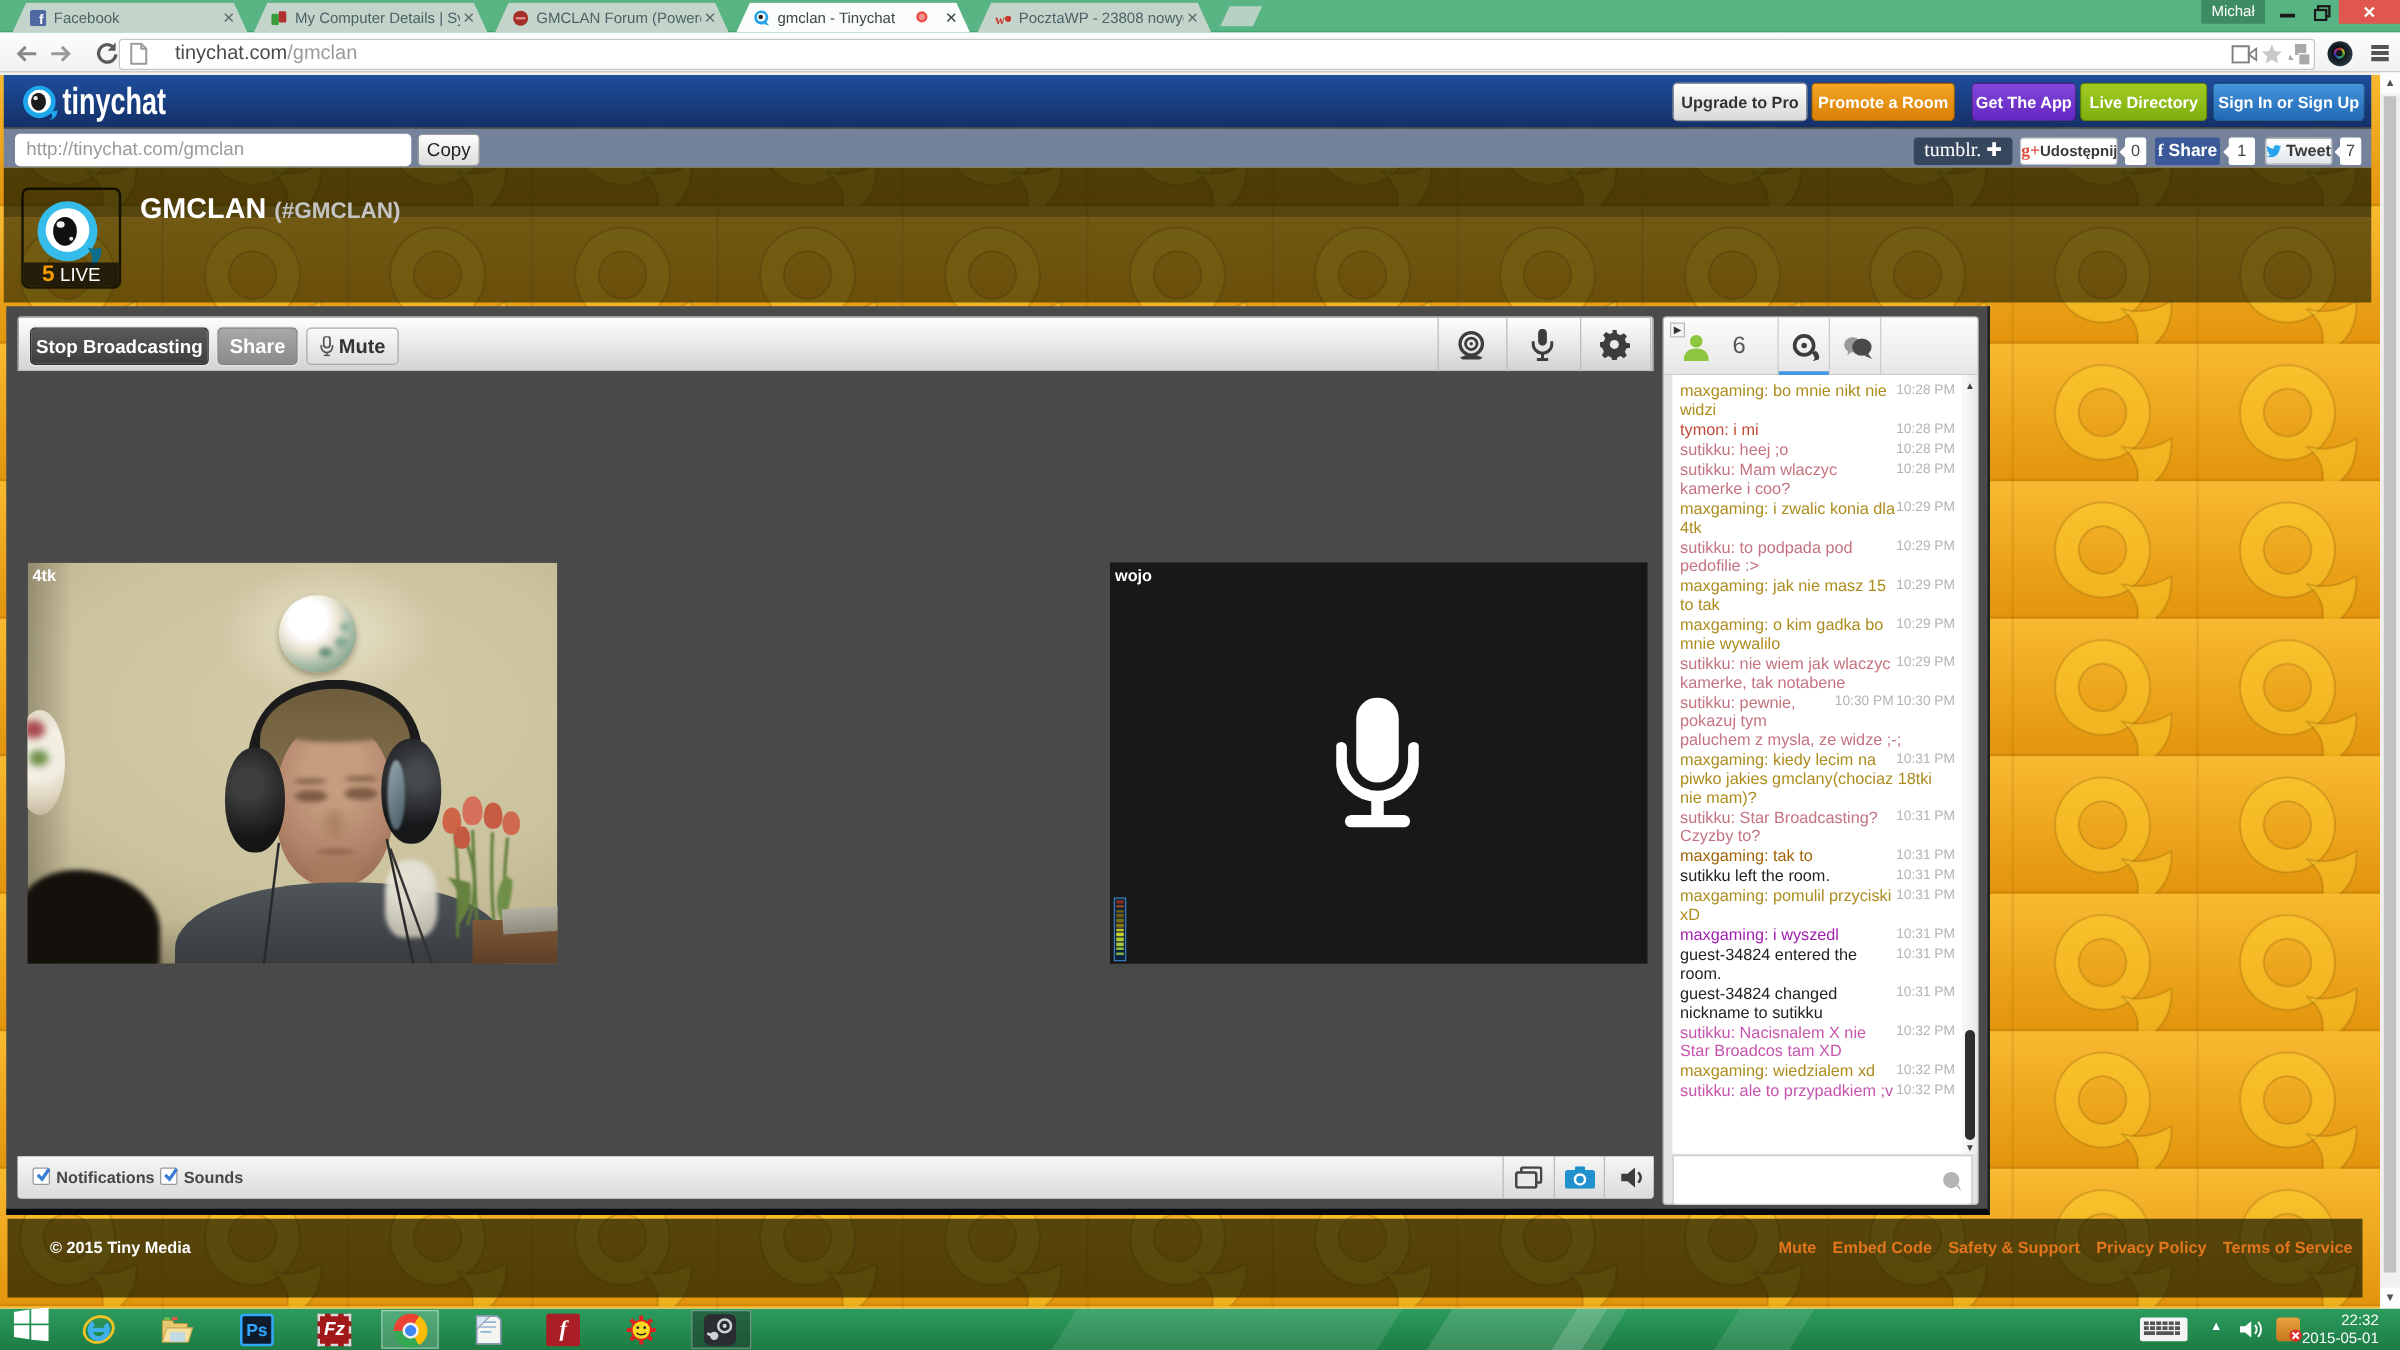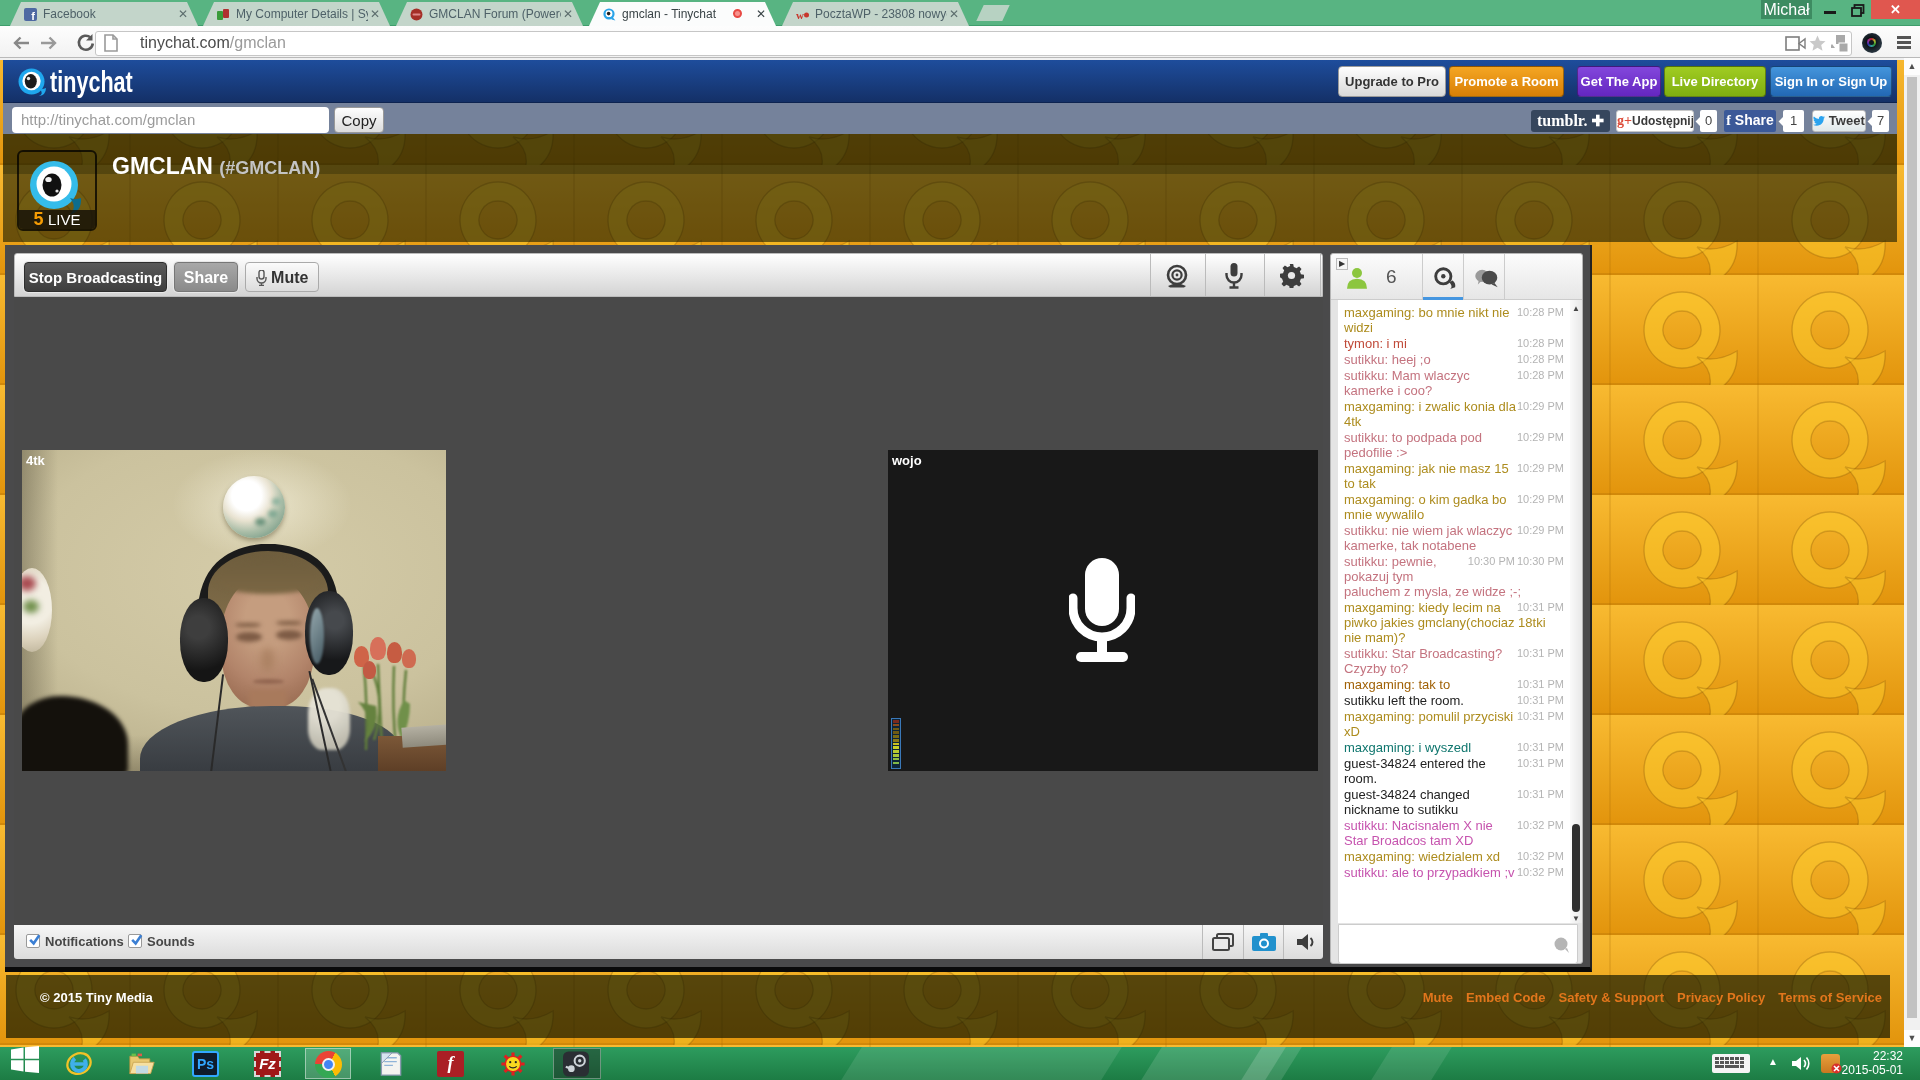--- a/index.html
+++ b/index.html
@@ -5,21 +5,21 @@
 html,body{width:1920px;height:1080px;overflow:hidden;font-family:"Liberation Sans",sans-serif}
 .abs{position:absolute}
 
 #tabbar{position:absolute;left:0;top:0;width:1920px;height:26px;background:#58b482;border-bottom:1px solid #3f9e6c}
 .tab{position:absolute;top:2px;height:24px;background:#c3d5ca;border-radius:6px 6px 0 0;clip-path:polygon(11px 0,calc(100% - 11px) 0,100% 100%,0 100%);font-size:12px;color:#4e6168;line-height:24px;white-space:nowrap;overflow:hidden}
 .tab.active{background:#fbfcfc;color:#3a4447}
 .tab .fav{position:absolute;left:14px;top:6px;width:13px;height:13px}
 .tab .ttl{position:absolute;left:33px;top:0;right:22px;overflow:hidden}
 .tab .tx{position:absolute;right:9px;top:6px;width:12px;height:12px;color:#5d6e6e;font-size:12px;line-height:12px;text-align:center}
 #newtab{position:absolute;left:980px;top:5px;width:26px;height:16px;background:#b7d2c2;transform:skewX(-25deg)}
-#michal{position:absolute;right:108px;top:0;width:51px;height:19px;background:#3d8b61;color:#fff;font-size:16px;text-align:center;line-height:19px}
+#michal{position:absolute;right:108px;top:0;width:51px;height:19px;background:#3d8b61;color:#fff;font-size:12px;text-align:center;line-height:19px}
 #closew{position:absolute;right:0;top:0;width:49px;height:19px;background:#e0574f;color:#fff;font-size:13px;text-align:center;line-height:19px;font-weight:bold}
 #toolbar{position:absolute;left:0;top:26px;width:1920px;height:32px;background:linear-gradient(#fdfdfd,#f2f2f2);border-bottom:1px solid #b9b9b9}
 #omni{position:absolute;left:95px;top:31px;width:1757px;height:25px;background:#fff;border:1px solid #c6c6c6;border-radius:3px}
 
 #pagebg{position:absolute;left:0;top:58px;width:1904px;height:989px}
 .olive{position:absolute;background:rgba(10,6,0,.62)}
 
 #tcnav{position:absolute;left:3px;top:60px;width:1894px;height:43px;background:linear-gradient(#1e4d9c,#143067);border-bottom:1px solid #0d2350}
 .navbtn{position:absolute;top:66px;height:31px;border-radius:4px;color:#fff;font-weight:bold;text-align:center;border:1px solid rgba(0,0,0,.35);white-space:nowrap;overflow:hidden;font-size:13px}
 #socbar{position:absolute;left:3px;top:103px;width:1894px;height:31px;background:#75829b}
@@ -160,21 +160,21 @@
 <div class="abs" style="left:50px;top:65px;font-size:30px;font-weight:bold;color:#fff;transform:scaleX(.72);transform-origin:0 0">tinychat</div>
 <div class="navbtn" style="left:1338px;width:108px;background:linear-gradient(#fefefe,#d9d9d9);color:#333;line-height:29px;border-color:#9a9a9a">Upgrade to Pro</div>
 <div class="navbtn" style="left:1449px;width:115px;background:linear-gradient(#f4a623,#d97f06);line-height:29px">Promote a Room</div>
 <div class="navbtn" style="left:1577px;width:84px;background:linear-gradient(#8347dc,#6426c0);line-height:29px">Get The App</div>
 <div class="navbtn" style="left:1664px;width:102px;background:linear-gradient(#a0cc22,#7fae10);line-height:29px">Live Directory</div>
 <div class="navbtn" style="left:1770px;width:122px;background:linear-gradient(#4495dc,#2268b4);line-height:29px">Sign In or Sign Up</div>
 
 <div id="socbar"></div>
 <div class="abs" style="left:12px;top:107px;width:317px;height:26px;background:#fff;border-radius:4px;font-size:15px;color:#9b9b9b;line-height:26px;padding-left:9px">http://tinychat.com/gmclan</div>
 <div class="abs" style="left:334px;top:107px;width:50px;height:26px;background:linear-gradient(#fefefe,#dcdcdc);border:1px solid #999;border-radius:4px;font-size:15px;color:#222;text-align:center;line-height:25px">Copy</div>
-<div class="abs" style="left:1531px;top:110px;width:79px;height:22px;background:#36465d;border-radius:3px;color:#fff;font-weight:bold;font-size:16px;text-align:center;line-height:21px;font-family:'Liberation Serif',serif">tumblr. <span style="font-family:'Liberation Sans';font-size:15px">✚</span></div>
+<div class="abs" style="left:1531px;top:110px;width:79px;height:22px;background:#36465d;border-radius:3px;color:#fff;font-weight:normal;font-size:16px;text-align:center;line-height:21px;font-family:'Liberation Serif',serif">tumblr. <span style="font-family:'Liberation Sans';font-size:15px">✚</span></div>
 <div class="abs" style="left:1616px;top:110px;width:78px;height:22px;background:#fff;border:1px solid #c8c8c8;border-radius:3px;font-size:12px;font-weight:bold;color:#3a3a3a;text-align:center;line-height:20px;white-space:nowrap;overflow:hidden"><span style="color:#dd4b39;font-family:'Liberation Serif',serif;font-size:14px">g+</span>Udostępnij</div>
 <div class="abs" style="left:1700px;top:110px;width:17px;height:22px;background:#fff;border-radius:2px;font-size:13px;color:#444;text-align:center;line-height:21px">0</div>
 <div class="abs" style="left:1697px;top:118px;width:7px;height:7px;background:#fff;transform:rotate(45deg)"></div>
 <div class="abs" style="left:1724px;top:110px;width:52px;height:22px;background:#3b5998;border-radius:2px;color:#fff;font-weight:bold;font-size:14px;text-align:center;line-height:21px"><span style="font-family:'Liberation Serif',serif">f</span> Share</div>
 <div class="abs" style="left:1783px;top:110px;width:21px;height:22px;background:#fff;border-radius:2px;font-size:13px;color:#444;text-align:center;line-height:21px">1</div>
 <div class="abs" style="left:1780px;top:118px;width:7px;height:7px;background:#fff;transform:rotate(45deg)"></div>
 <div class="abs" style="left:1812px;top:110px;width:54px;height:22px;background:linear-gradient(#fff,#e0e8ea);border:1px solid #bbb;border-radius:3px;font-size:13px;font-weight:bold;color:#3a3a3a;text-align:center;line-height:20px;white-space:nowrap;overflow:hidden"><svg width="12" height="10" viewBox="0 0 24 20" style="vertical-align:-1px">
       <path d="M24 2.4 a9.8 9.8 0 0 1-2.8.8 A4.9 4.9 0 0 0 23.3.5 a9.9 9.9 0 0 1-3.1 1.2 A4.9 4.9 0 0 0 11.7 5 a4.9 4.9 0 0 0 .1 1.1 A14 14 0 0 1 1.7 1 a4.9 4.9 0 0 0 1.5 6.6 A4.9 4.9 0 0 1 1 7 v.1 a4.9 4.9 0 0 0 3.9 4.8 5 5 0 0 1-2.2.1 4.9 4.9 0 0 0 4.6 3.4 A9.9 9.9 0 0 1 0 17.5 14 14 0 0 0 7.5 19.7 c9 0 14-7.5 14-14 v-.6 A10 10 0 0 0 24 2.4" fill="#2aa3ef"></path>
     </svg> Tweet</div>
 <div class="abs" style="left:1872px;top:110px;width:17px;height:22px;background:#fff;border-radius:2px;font-size:13px;color:#444;text-align:center;line-height:21px">7</div>
@@ -382,21 +382,21 @@
           <div class="m"><span class="ts">10:29 PM</span><span style="color:#ad8c1e">maxgaming: jak nie masz 15<br>to tak</span></div>
           <div class="m"><span class="ts">10:29 PM</span><span style="color:#ad8c1e">maxgaming: o kim gadka bo<br>mnie wywalilo</span></div>
           <div class="m"><span class="ts">10:29 PM</span><span style="color:#c4737f">sutikku: nie wiem jak wlaczyc<br>kamerke, tak notabene</span></div>
           <div class="m"><span class="ts">10:30 PM</span></div>
           <div class="m"><span class="ts">10:30 PM</span><span style="color:#c4737f">sutikku: pewnie, pokazuj tym<br>paluchem z mysla, ze widze ;-;</span></div>
           <div class="m"><span class="ts">10:31 PM</span><span style="color:#ad8c1e">maxgaming: kiedy lecim na<br>piwko jakies gmclany(chociaz 18tki<br>nie mam)?</span></div>
           <div class="m"><span class="ts">10:31 PM</span><span style="color:#c4737f">sutikku: Star Broadcasting?<br>Czyzby to?</span></div>
           <div class="m"><span class="ts">10:31 PM</span><span style="color:#a16207">maxgaming: tak to</span></div>
           <div class="m"><span class="ts">10:31 PM</span><span style="color:#222222">sutikku left the room.</span></div>
           <div class="m"><span class="ts">10:31 PM</span><span style="color:#ad8c1e">maxgaming: pomulil przyciski<br>xD</span></div>
-          <div class="m"><span class="ts">10:31 PM</span><span style="color:#0f766e">maxgaming: i wyszedl</span></div>
+          <div class="m"><span class="ts">10:31 PM</span><span style="color:#a21caf">maxgaming: i wyszedl</span></div>
           <div class="m"><span class="ts">10:31 PM</span><span style="color:#222222">guest-34824 entered the<br>room.</span></div>
           <div class="m"><span class="ts">10:31 PM</span><span style="color:#222222">guest-34824 changed<br>nickname to sutikku</span></div>
           <div class="m"><span class="ts">10:32 PM</span><span style="color:#c653ae">sutikku: Nacisnalem X nie<br>Star Broadcos tam XD</span></div>
           <div class="m"><span class="ts">10:32 PM</span><span style="color:#ad8c1e">maxgaming: wiedzialem xd</span></div>
           <div class="m"><span class="ts">10:32 PM</span><span style="color:#c653ae">sutikku: ale to przypadkiem ;v</span></div>
         </div>
       </div>
   <div style="position:absolute;left:239px;top:46px;width:12px;height:623px;background:linear-gradient(90deg,#fafafa,#e8e8e8)"></div>
   <div style="position:absolute;left:239px;top:50px;width:12px;height:10px;color:#444;font-size:8px;text-align:center">▲</div>
   <div style="position:absolute;left:241px;top:570px;width:8px;height:88px;background:#2e2e2e;border-radius:4px"></div>

